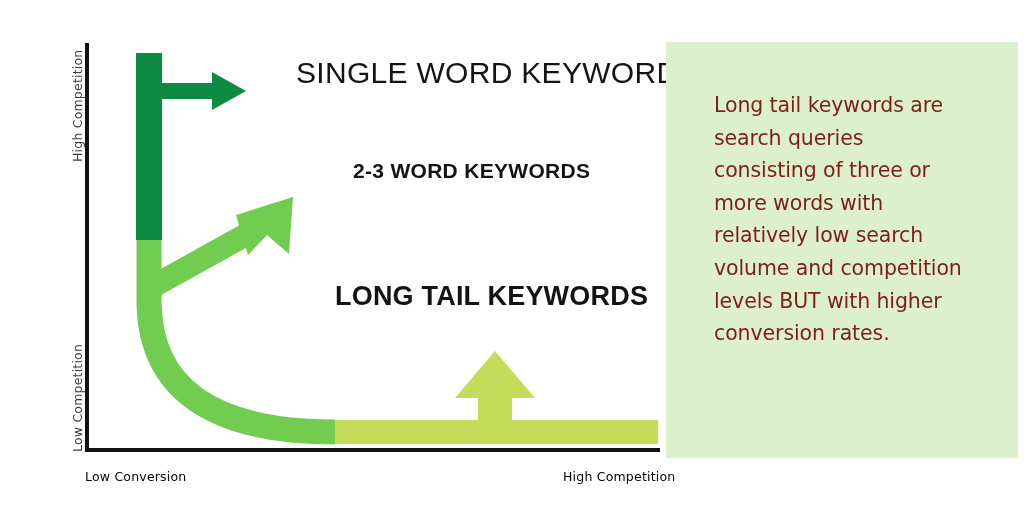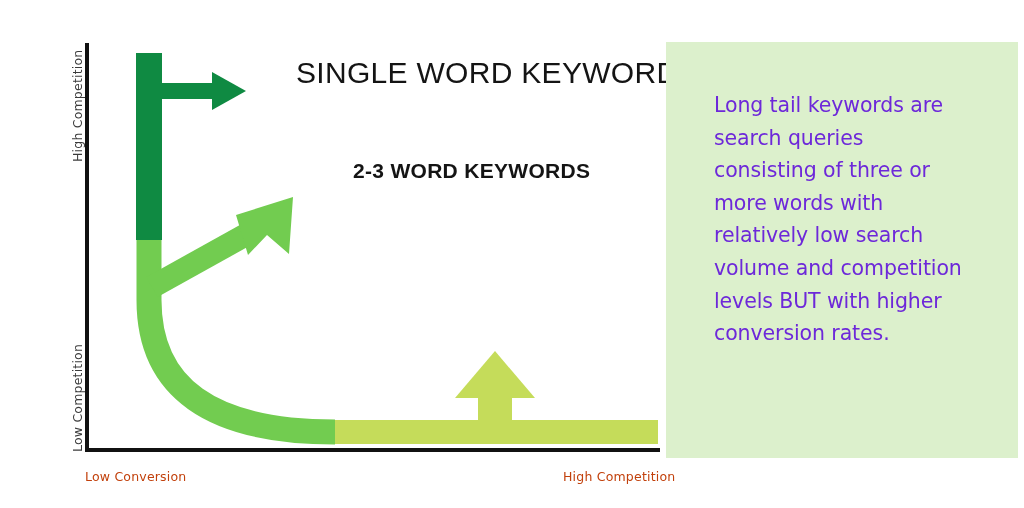--- a/index.html
+++ b/index.html
@@ -39,21 +39,21 @@
     top: 162px;
   }
   #label-low-competition {
     left: 70px;
     top: 452px;
   }
   .axis-label-horiz {
     position: absolute;
     font-family: "DejaVu Sans", sans-serif;
     font-size: 12.5px;
-    color: #c2410c;
+    color: #000000;
     letter-spacing: 0.2px;
     white-space: nowrap;
   }
   #label-low-conversion {
     left: 85px;
     top: 469px;
   }
   #label-high-conversion {
     left: 563px;
     top: 469px;
@@ -100,21 +100,21 @@
     box-sizing: border-box;
   }
   #description-text {
     position: absolute;
     left: 48px;
     top: 47px;
     width: 258px;
     font-family: "DejaVu Sans", sans-serif;
     font-size: 20.5px;
     line-height: 32.6px;
-    color: #6d28d9;
+    color: #7f1d1d;
     letter-spacing: -0.1px;
   }
 </style>
 </head>
 <body>
 
 <div id="infographic">
 
   <svg width="1024" height="508" viewBox="0 0 1024 508" style="position:absolute;left:0;top:0;">
 
@@ -150,18 +150,19 @@
   <div class="axis-label-vert" id="label-low-competition">Low Competition</div>
 
   <div class="axis-label-horiz" id="label-low-conversion">Low Conversion</div>
 
   <div class="axis-label-horiz" id="label-high-conversion">High Competition</div>
 
   <div class="tier-label" id="label-single-word">SINGLE WORD KEYWORDS</div>
 
   <div class="tier-label" id="label-two-three-word">2-3 WORD KEYWORDS</div>
 
+  <div class="tier-label" id="label-long-tail">LONG TAIL KEYWORDS</div>
 
   <div id="description-panel">
     <div id="description-text">Long tail keywords are search queries consisting of three or more words with relatively low search volume and competition levels BUT with higher conversion rates.</div>
   </div>
 
 </div>
 
 </body></html>

